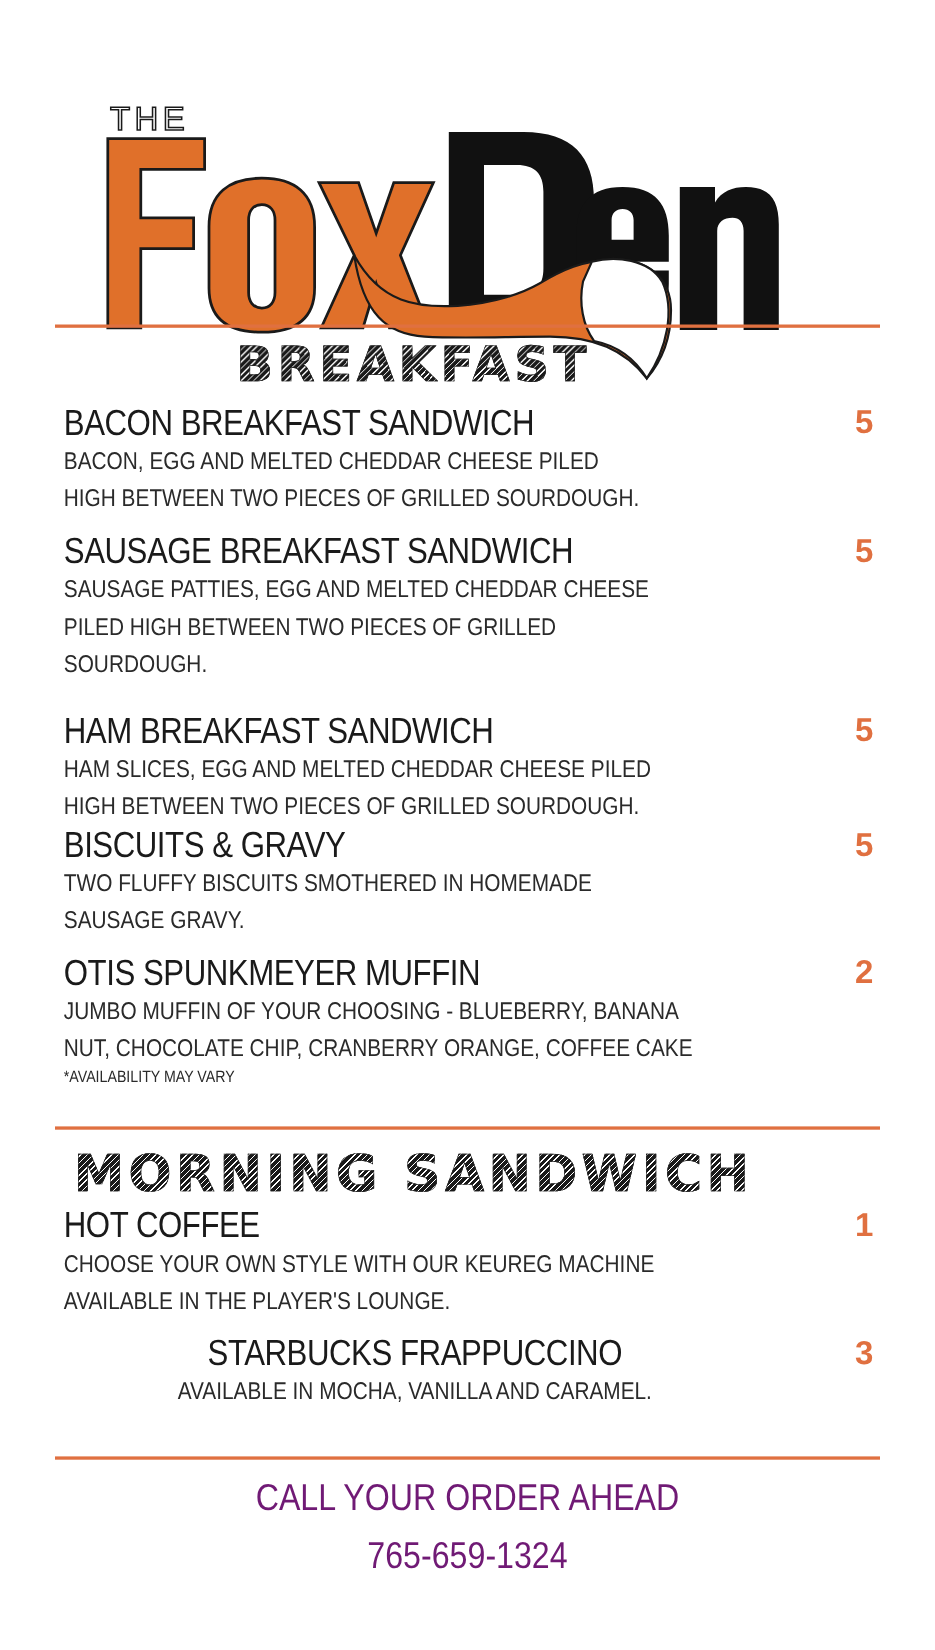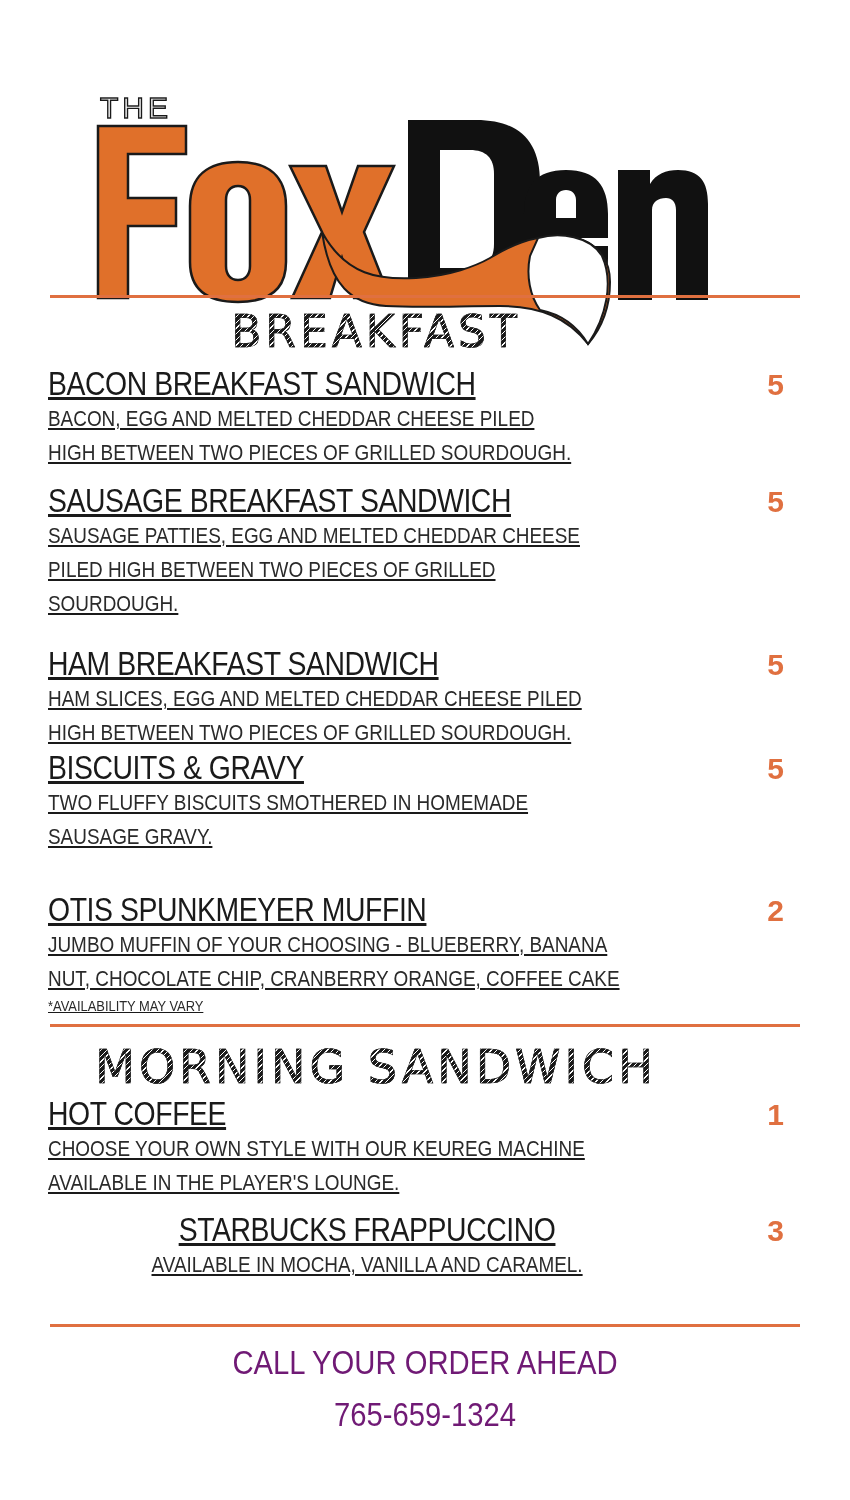--- a/index.html
+++ b/index.html
@@ -5,31 +5,31 @@
     html, body { margin: 0; padding: 0; background: #ffffff; }
     body { width: 850px; height: 1500px; position: relative; overflow: hidden; font-family: "Liberation Sans", sans-serif; color: #1a1a1a; }
 
     .logo { position: absolute; left: 90px; top: 38px; width: 700px; height: 262px; margin-top: 48px; }
     .logo svg { width: 100%; height: 100%; display: block; }
 
     .divider { position: absolute; left: 50px; width: 750px; height: 3px; background: #e07040; }
 
     .section-title {
       position: absolute; left: 0; width: 752px; text-align: center;
-      font-family: "DejaVu Sans", sans-serif; font-weight: normal; letter-spacing: 4px;
+      font-family: "DejaVu Sans", sans-serif; font-weight: bold; letter-spacing: 4px;
       color: #1a1a1a;
     }
     .section-title span {
       background: repeating-linear-gradient(135deg, #1a1a1a 0 3px, #ffffff 3px 4px);
       -webkit-background-clip: text; background-clip: text;
       color: transparent;
       -webkit-text-stroke: 0.6px #1a1a1a;
     }
 
-    .item { position: absolute; left: 48px; width: 742px; text-decoration: underline; }
+    .item { position: absolute; left: 58px; width: 742px; }
     .item-name {
       font-family: "Liberation Sans Narrow", "Liberation Sans", sans-serif;
       font-size: 33px; font-weight: normal; letter-spacing: -0.5px; line-height: 36px;
       transform: scaleX(0.86); transform-origin: left center; white-space: nowrap;
       color: #1a1a1a;
     }
     .item-price {
       position: absolute; right: 6px; top: 2px; font-size: 30px; font-weight: bold;
       color: #e07040; line-height: 34px;
     }
@@ -92,21 +92,21 @@
   <div class="item-desc">HIGH BETWEEN TWO PIECES OF GRILLED SOURDOUGH.</div>
 </div>
 
 <div class="item" style="top:750px;">
   <div class="item-name">BISCUITS &amp; GRAVY</div>
   <div class="item-price">5</div>
   <div class="item-desc">TWO FLUFFY BISCUITS SMOTHERED IN HOMEMADE</div>
   <div class="item-desc">SAUSAGE GRAVY.</div>
 </div>
 
-<div class="item" style="top:866px;margin-top:26px;">
+<div class="item" style="top:866px;">
   <div class="item-name">OTIS SPUNKMEYER MUFFIN</div>
   <div class="item-price">2</div>
   <div class="item-desc">JUMBO MUFFIN OF YOUR CHOOSING - BLUEBERRY, BANANA</div>
   <div class="item-desc">NUT, CHOCOLATE CHIP, CRANBERRY ORANGE, COFFEE CAKE</div>
   <div class="item-note">*AVAILABILITY MAY VARY</div>
 </div>
 
 <div class="divider" style="top:1024px;"></div>
 
 <div class="section-title" style="top:1040px; font-size:46px;"><span>MORNING SANDWICH</span></div>

